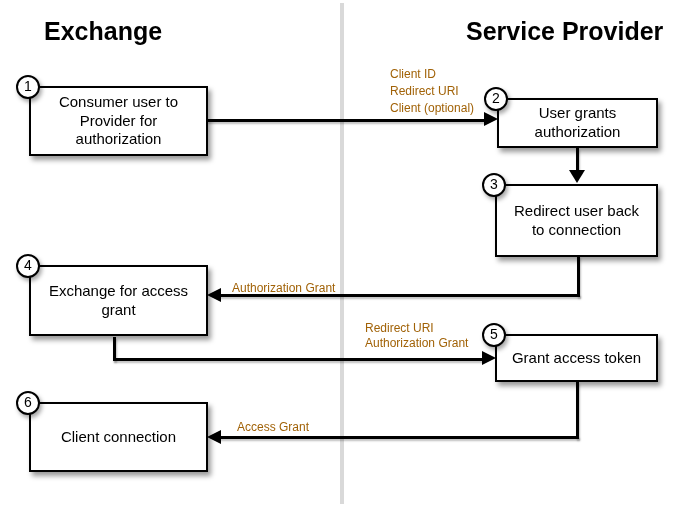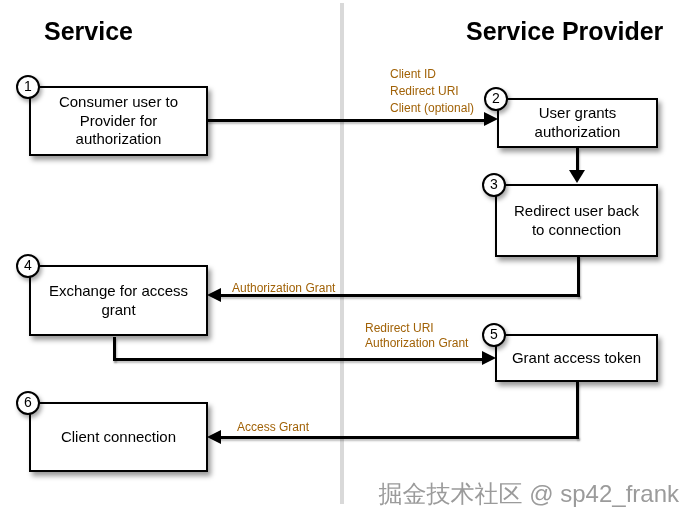--- a/index.html
+++ b/index.html
@@ -92,21 +92,21 @@
     color: #9b9b9b;
     text-shadow: 2px 2px 1px rgba(255,255,255,0.95);
     white-space: nowrap;
   }
 </style>
 </head>
 <body>
 
 <div class="canvas">
 
-  <div class="lane-header" style="left:44px; top:17px;">Service</div>
+  <div class="lane-header" style="left:44px; top:17px;">Exchange</div>
   <div class="lane-header" style="left:466px; top:17px;">Service Provider</div>
 
   <div class="divider"></div>
 
   <div class="hline" style="left:207px; top:119px; width:278px;"></div>
   <div class="ah ah-right" style="left:484px; top:112px;"></div>
   <div class="edge-label" style="left:390px; top:66px; line-height:17px;">
     <div>Client ID</div>
     <div>Redirect URI</div>
     <div>Client (optional)</div>
@@ -156,15 +156,14 @@
   <div class="node" style="left:495px; top:334px; width:163px; height:48px;">
     <span class="badge">5</span>
     <span>Grant access token</span>
   </div>
 
   <div class="node" style="left:29px; top:402px; width:179px; height:70px;">
     <span class="badge">6</span>
     <span>Client connection</span>
   </div>
 
-  <div class="watermark">掘金技术社区 @ sp42_frank</div>
 
 </div>
 
 </body></html>

